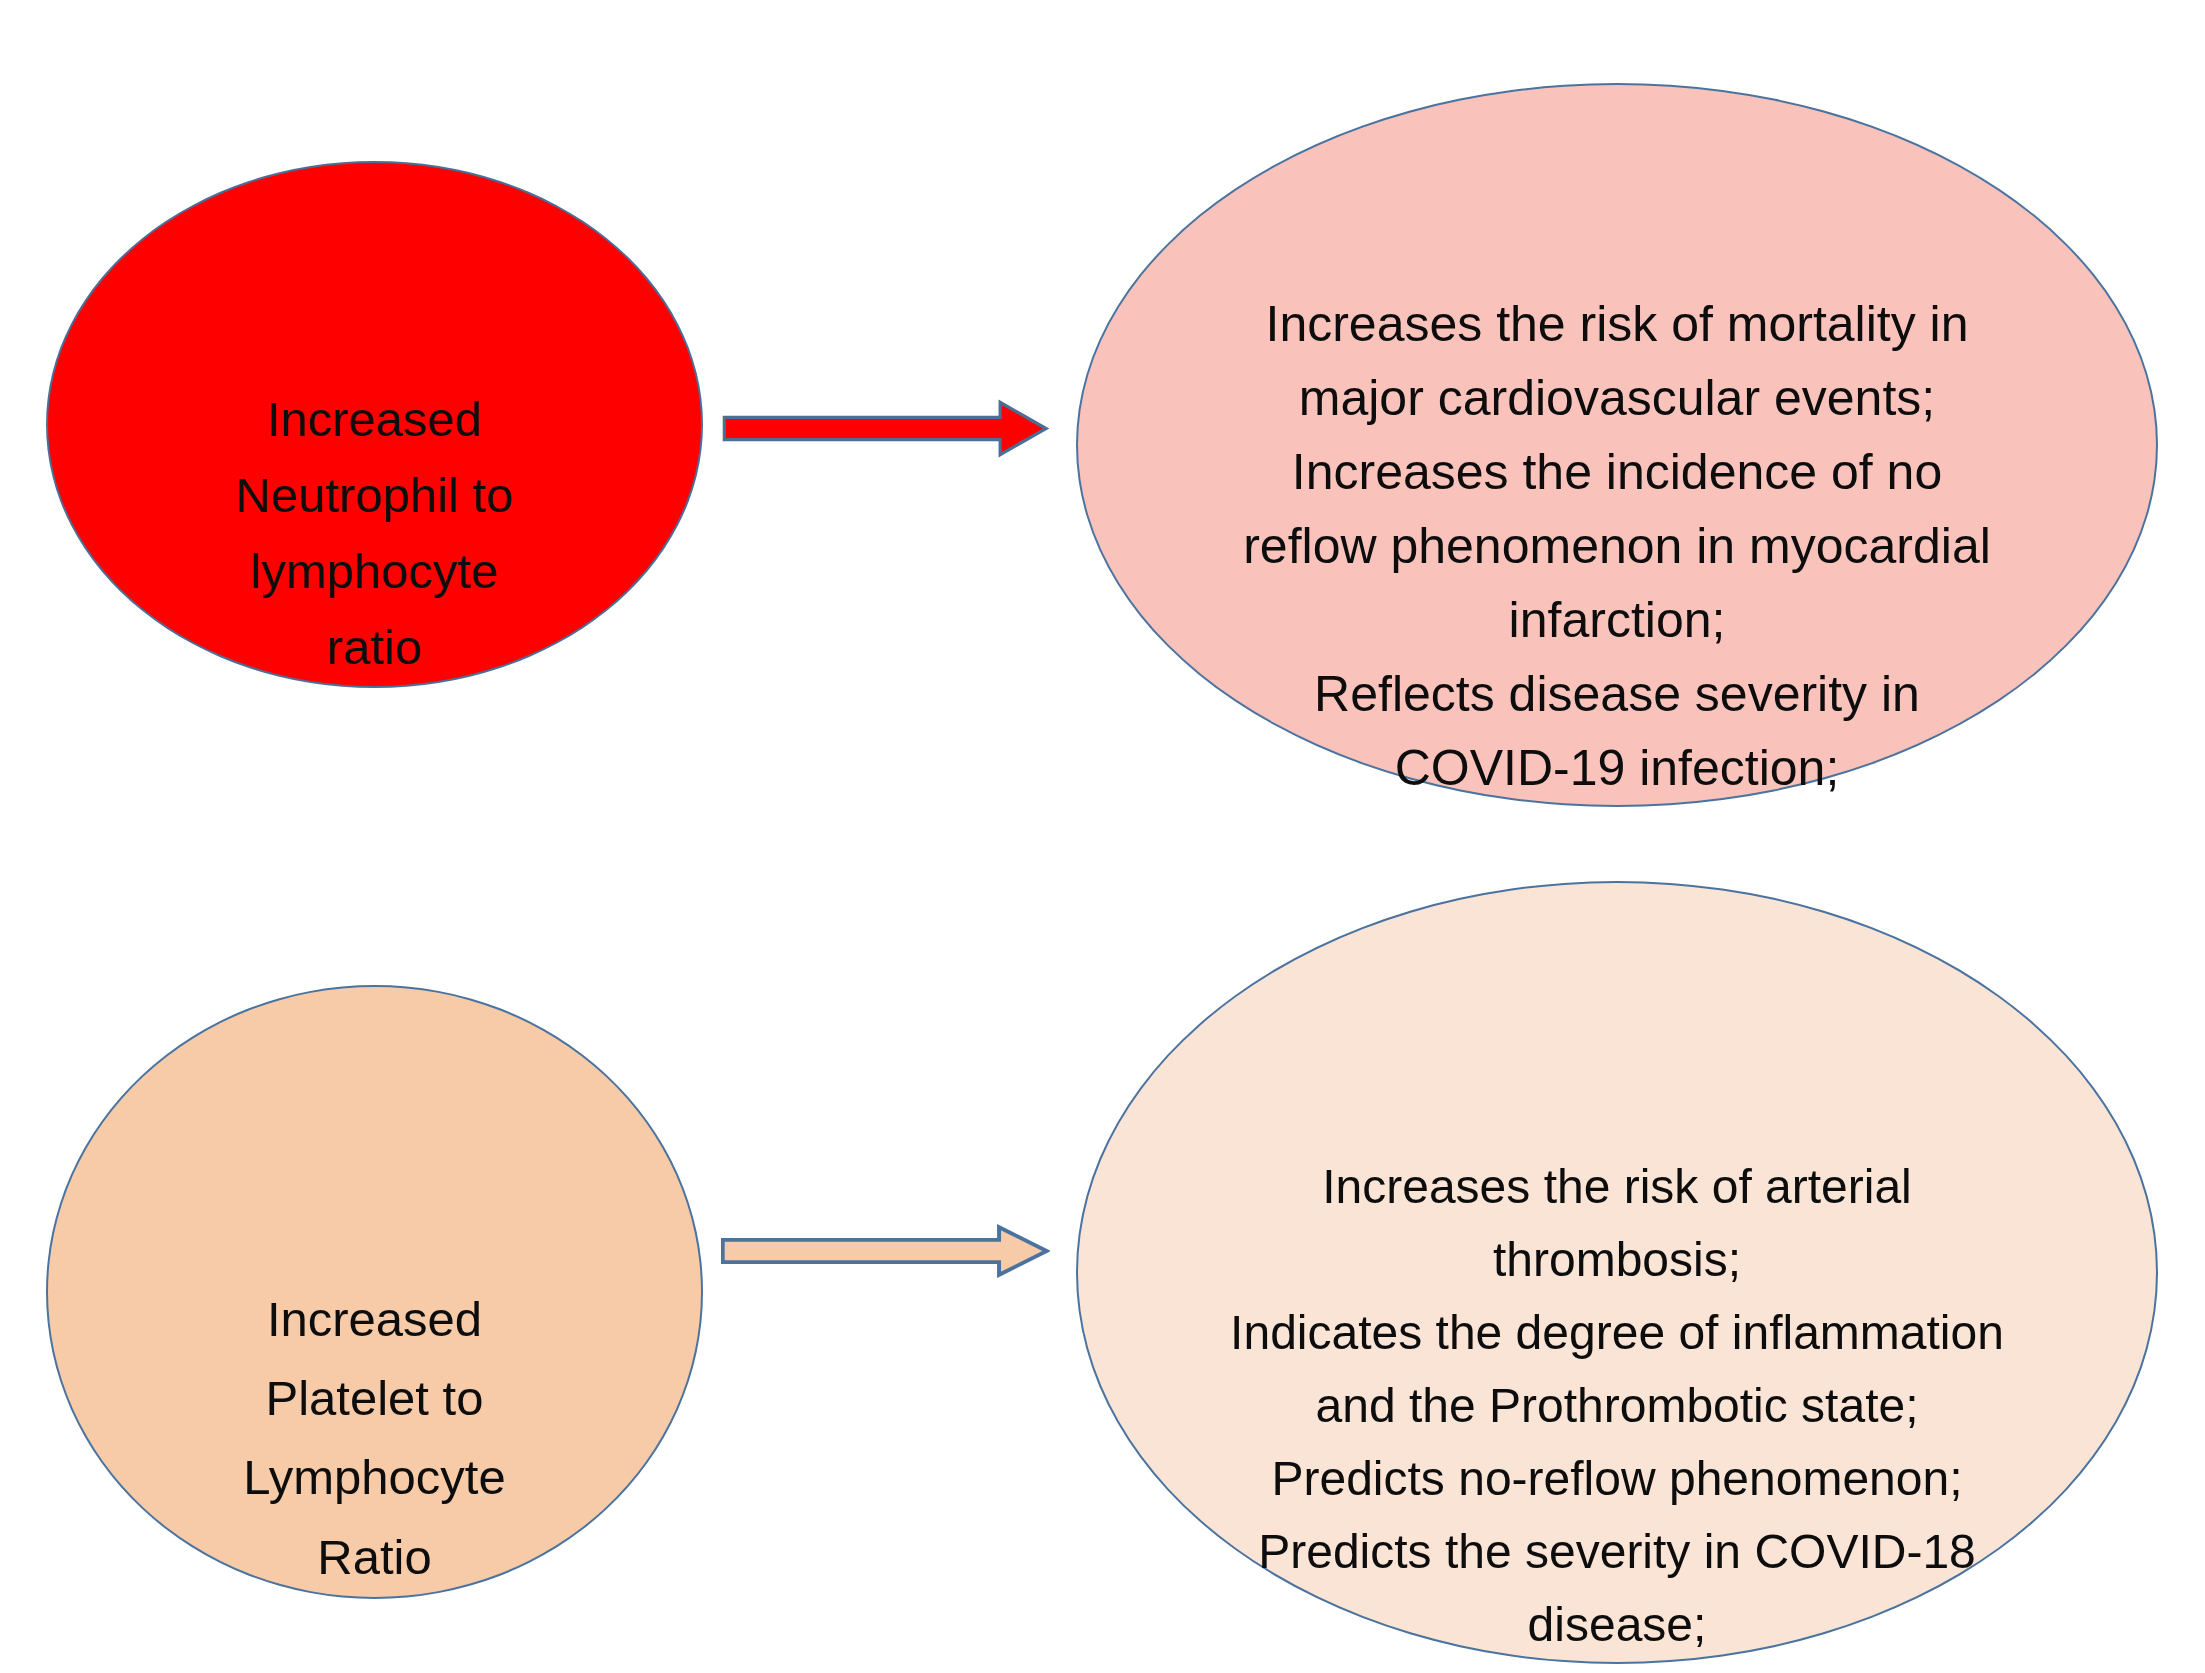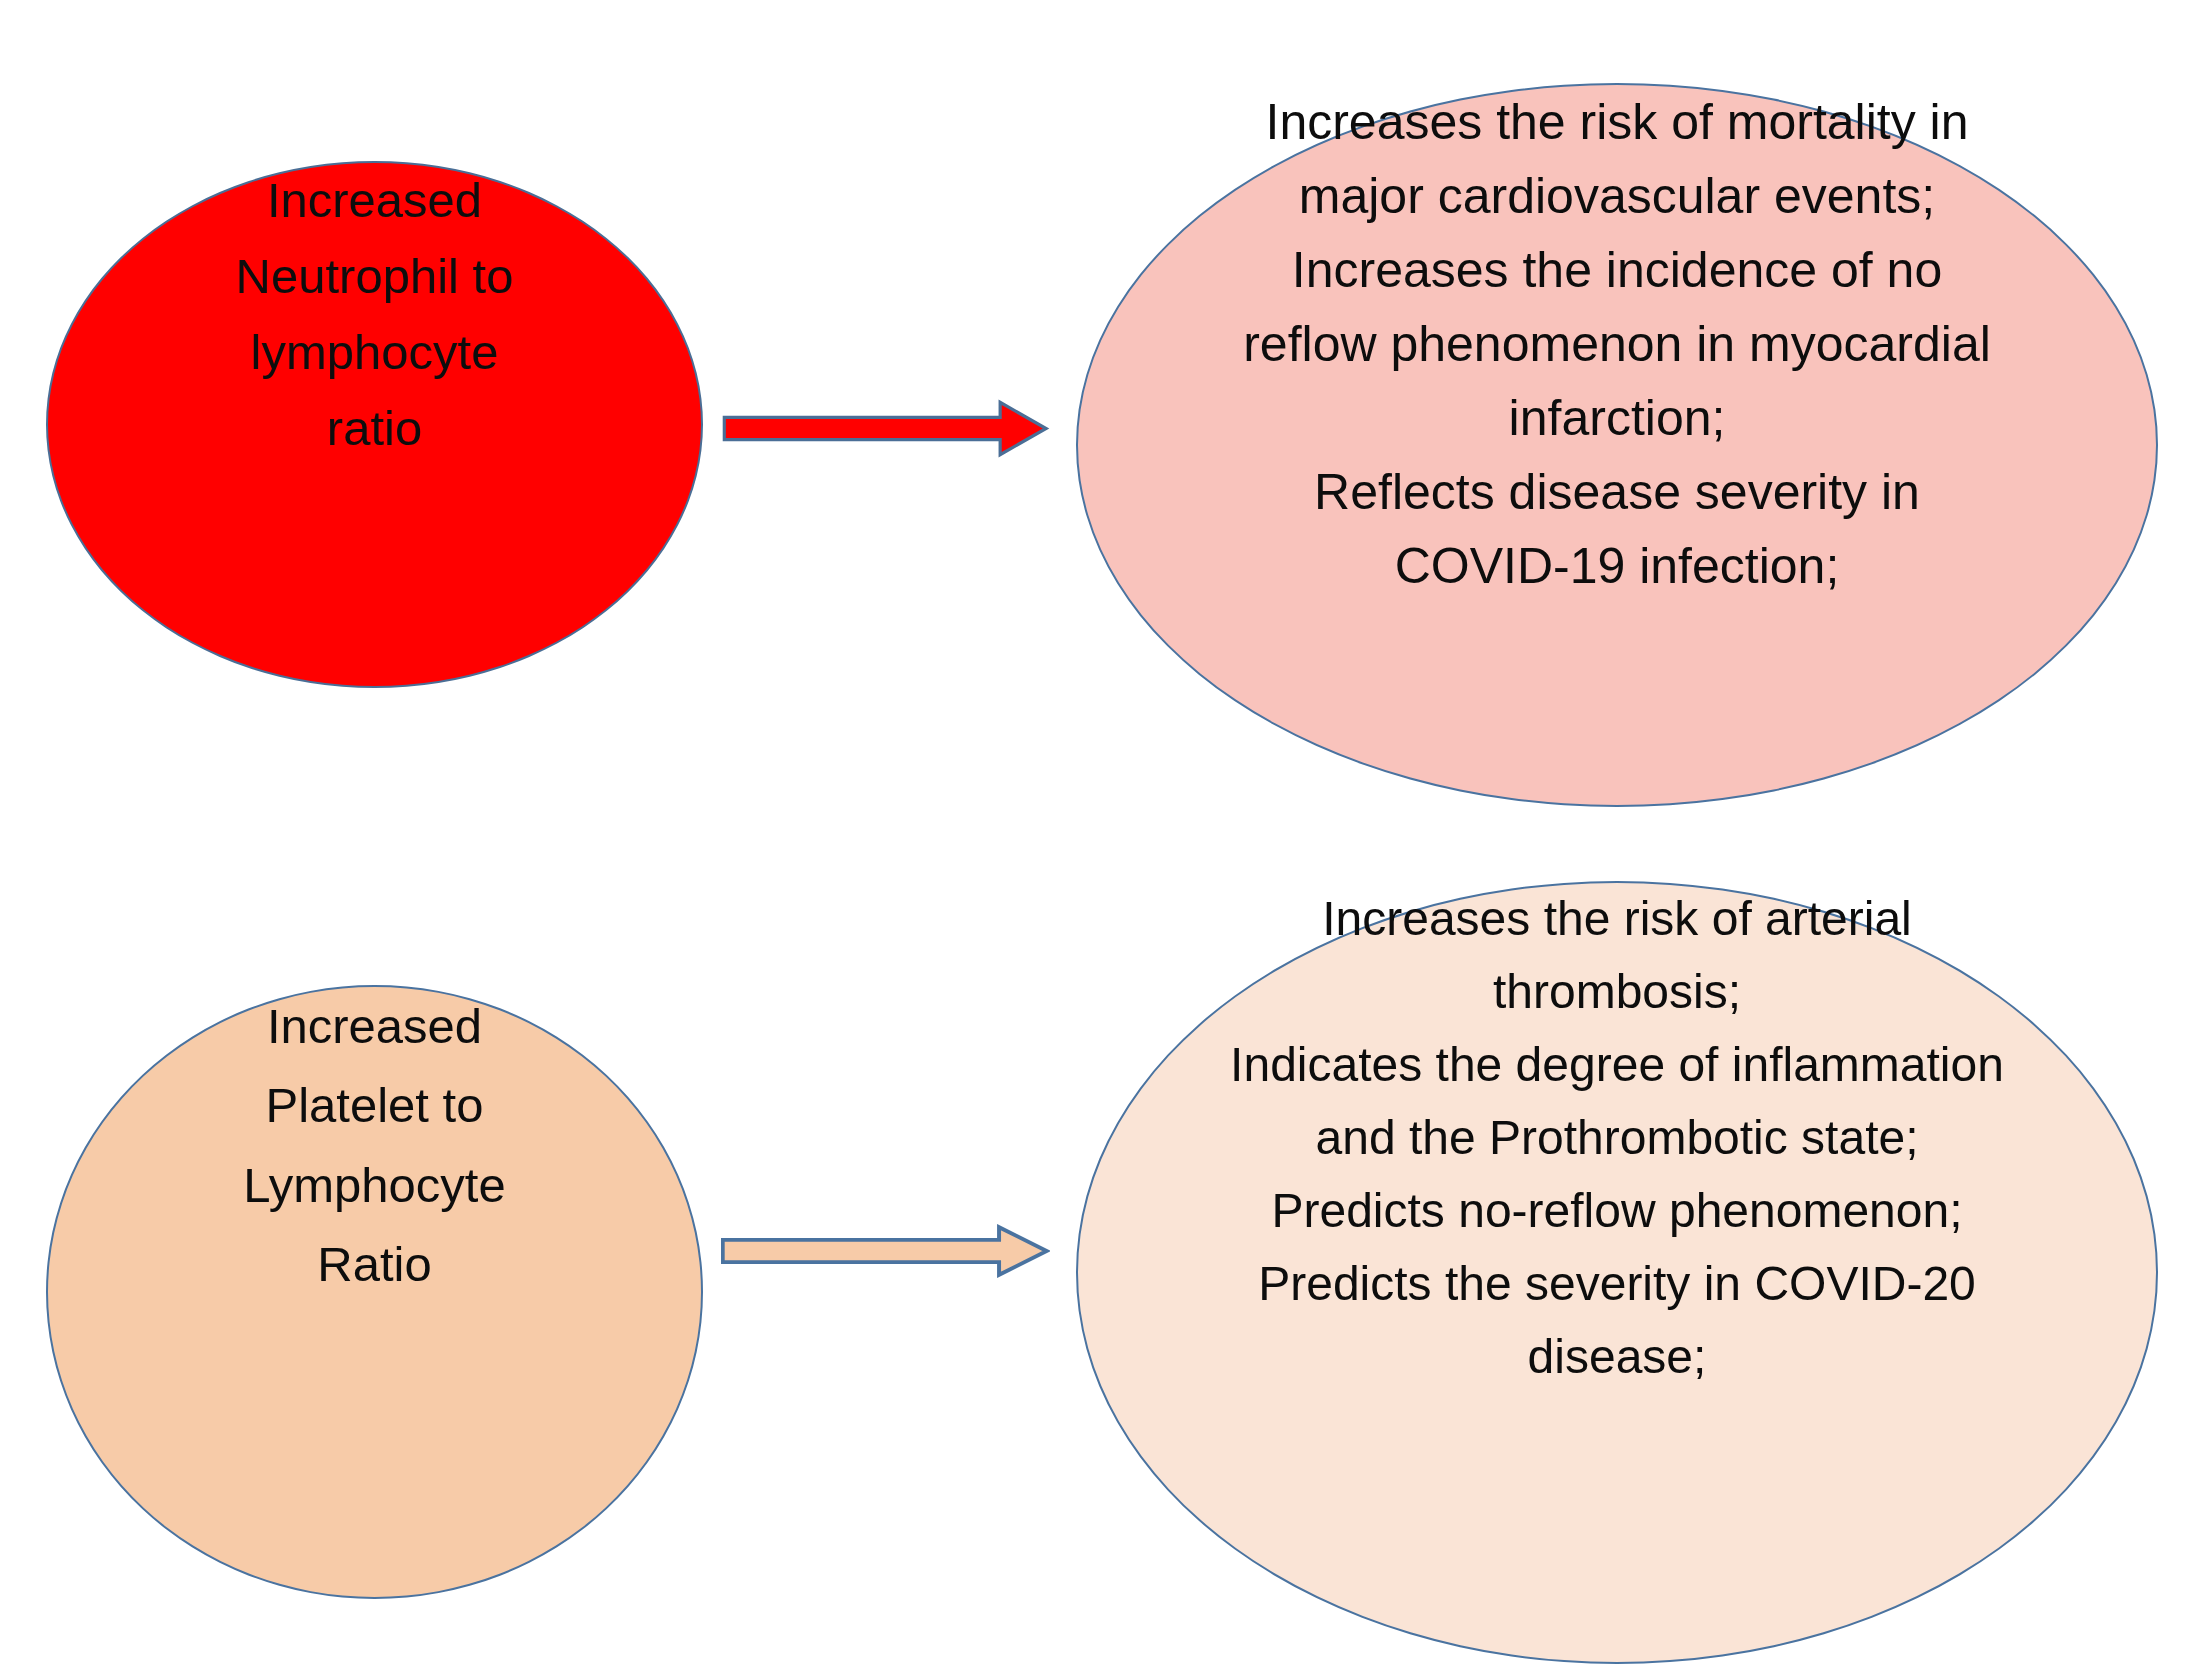--- a/index.html
+++ b/index.html
@@ -14,21 +14,21 @@
     background: #ffffff;
     overflow: hidden;
     font-family: "Liberation Sans", sans-serif;
   }
 
   .node {
     position: absolute;
     box-sizing: border-box;
     border-radius: 50%;
     display: flex;
-    align-items: flex-start;
+    align-items: flex-end;
     justify-content: center;
     text-align: center;
     color: #0d0d0d;
   }
 
   .node-text {
     width: 74%;
     white-space: pre-line;
     line-height: 1.42;
   }
@@ -144,17 +144,17 @@
   <div class="arrow" id="arrow-plr">
     <svg width="329" height="54" viewBox="0 0 414 68" xmlns="http://www.w3.org/2000/svg">
       <polygon points="2,20 350,20 350,4 410,34 350,64 350,48 2,48" fill="#F7CBA8" stroke="#4A73A0" stroke-width="5" stroke-linejoin="miter"></polygon>
     </svg>
   </div>
 
   <div class="node" id="node-plr-effects">
     <span class="node-text">Increases the risk of arterial thrombosis;
 Indicates the degree of inflammation and the Prothrombotic state;
 Predicts no-reflow phenomenon;
-Predicts the severity in COVID-20 disease;</span>
+Predicts the severity in COVID-18 disease;</span>
   </div>
 
 </div>
 
 
 </body></html>

